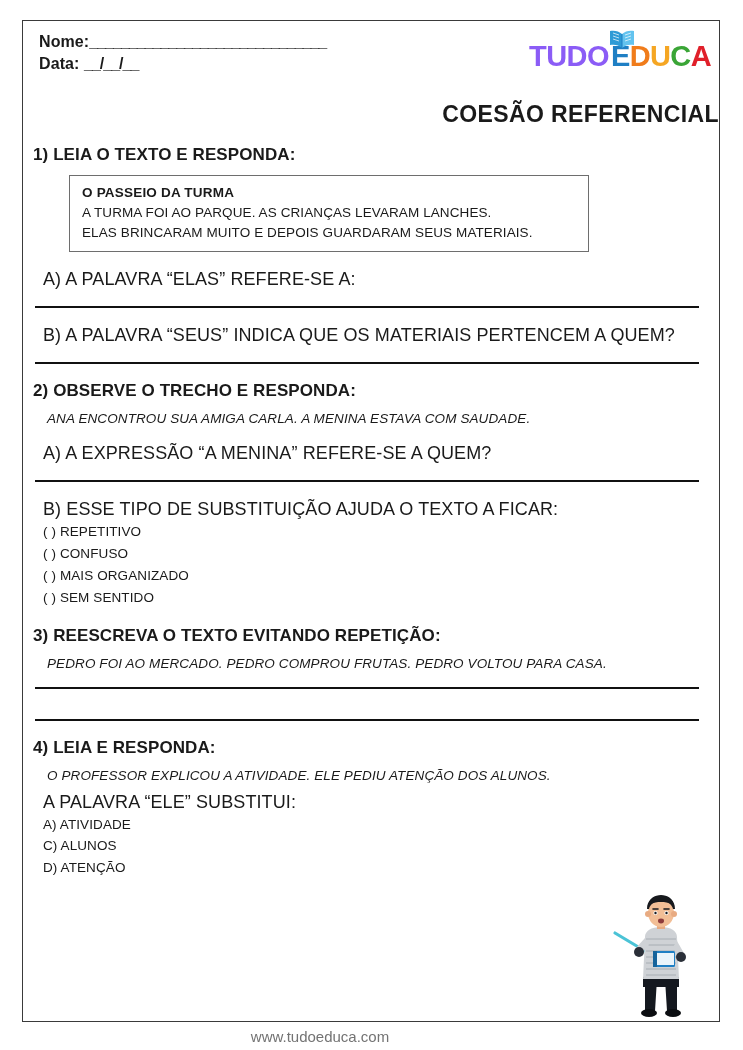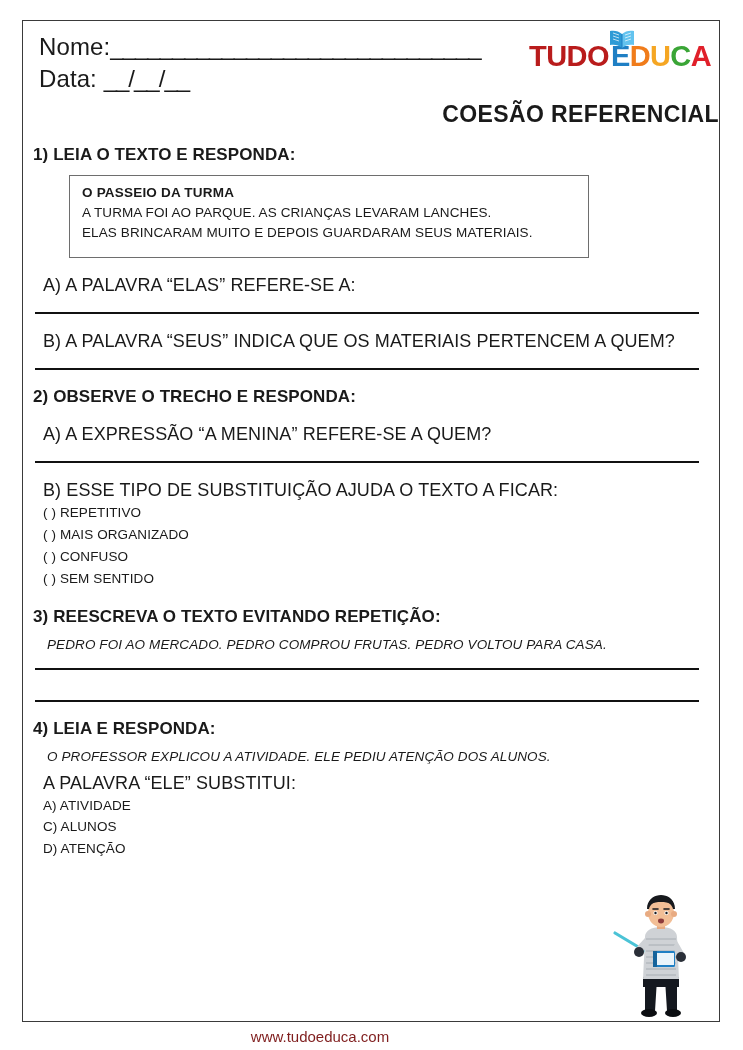--- a/index.html
+++ b/index.html
@@ -37,43 +37,43 @@
   }
 
   
   .header {
     position: relative;
     height: 72px;
     padding: 10px 0 0 16px;
     box-sizing: border-box;
   }
   .field-row {
-    font-size: 24px;
-    font-weight: normal;
+    font-size: 16px;
+    font-weight: bold;
     letter-spacing: 0.1px;
     line-height: 1.35;
     white-space: nowrap;
   }
   .field-row .underline {
     letter-spacing: -1px;
   }
 
   .logo {
     position: absolute;
     right: 8px;
     top: 6px;
     font-size: 29px;
     font-weight: bold;
     letter-spacing: -0.6px;
     line-height: 1;
     display: flex;
     align-items: flex-end;
     height: 44px;
   }
-  .logo .l-tudo { color: #b91c1c; }
+  .logo .l-tudo { color: #8b5cf6; }
   .logo .l-e {
     color: #1f7fc4;
     position: relative;
     padding-left: 2px;
   }
   .logo .l-d { color: #f07c1b; }
   .logo .l-u { color: #f5a623; }
   .logo .l-c { color: #3aa536; }
   .logo .l-a { color: #e0202a; }
   .logo-book {
@@ -99,21 +99,21 @@
     font-weight: bold;
     margin: 17px 0 0 10px;
     letter-spacing: 0.1px;
   }
 
   .textbox {
     margin: 10px 0 0 46px;
     width: 520px;
     border: 1px solid #6e6e6e;
     box-sizing: border-box;
-    padding: 7px 10px 14px 12px;
+    padding: 7px 10px 8px 12px;
   }
   .textbox .tb-title {
     font-size: 13.5px;
     font-weight: bold;
     letter-spacing: 0.2px;
     line-height: 1.45;
   }
   .textbox .tb-line {
     font-size: 13.5px;
     line-height: 1.5;
@@ -160,21 +160,21 @@
   }
 
   
   .footer {
     position: absolute;
     left: 0;
     top: 1028px;
     width: 640px;
     text-align: center;
     font-size: 15px;
-    color: #7f1d1d;
+    color: #737373;
   }
 </style>
 </head>
 <body>
 
 <div class="page">
   <div class="inner">
 
     <div class="header">
       <div class="field-row">
@@ -211,29 +211,30 @@
       <div class="tb-line">ELAS BRINCARAM MUITO E DEPOIS GUARDARAM SEUS MATERIAIS.</div>
     </div>
 
     <div class="q-text">A) A PALAVRA “ELAS” REFERE-SE A:</div>
     <div class="answer-line"></div>
 
     <div class="q-text">B) A PALAVRA “SEUS” INDICA QUE OS MATERIAIS PERTENCEM A QUEM?</div>
     <div class="answer-line"></div>
 
     <div class="section-head">2) OBSERVE O TRECHO E RESPONDA:</div>
+    <div class="italic-line">ANA ENCONTROU SUA AMIGA CARLA. A MENINA ESTAVA COM SAUDADE.</div>
 
     <div class="q-text">A) A EXPRESSÃO “A MENINA” REFERE-SE A QUEM?</div>
     <div class="answer-line"></div>
 
     <div class="q-text">B) ESSE TIPO DE SUBSTITUIÇÃO AJUDA O TEXTO A FICAR:</div>
     <div class="opt-list">
       <div class="opt-item">( ) REPETITIVO</div>
+      <div class="opt-item">( ) CONFUSO</div>
       <div class="opt-item">( ) MAIS ORGANIZADO</div>
-      <div class="opt-item">( ) CONFUSO</div>
       <div class="opt-item">( ) SEM SENTIDO</div>
     </div>
 
     <div class="section-head">3) REESCREVA O TEXTO EVITANDO REPETIÇÃO:</div>
     <div class="italic-line">PEDRO FOI AO MERCADO. PEDRO COMPROU FRUTAS. PEDRO VOLTOU PARA CASA.</div>
     <div class="answer-line"></div>
     <div class="answer-line" style="margin-top:30px;"></div>
 
     <div class="section-head">4) LEIA E RESPONDA:</div>
     <div class="italic-line">O PROFESSOR EXPLICOU A ATIVIDADE. ELE PEDIU ATENÇÃO DOS ALUNOS.</div>

